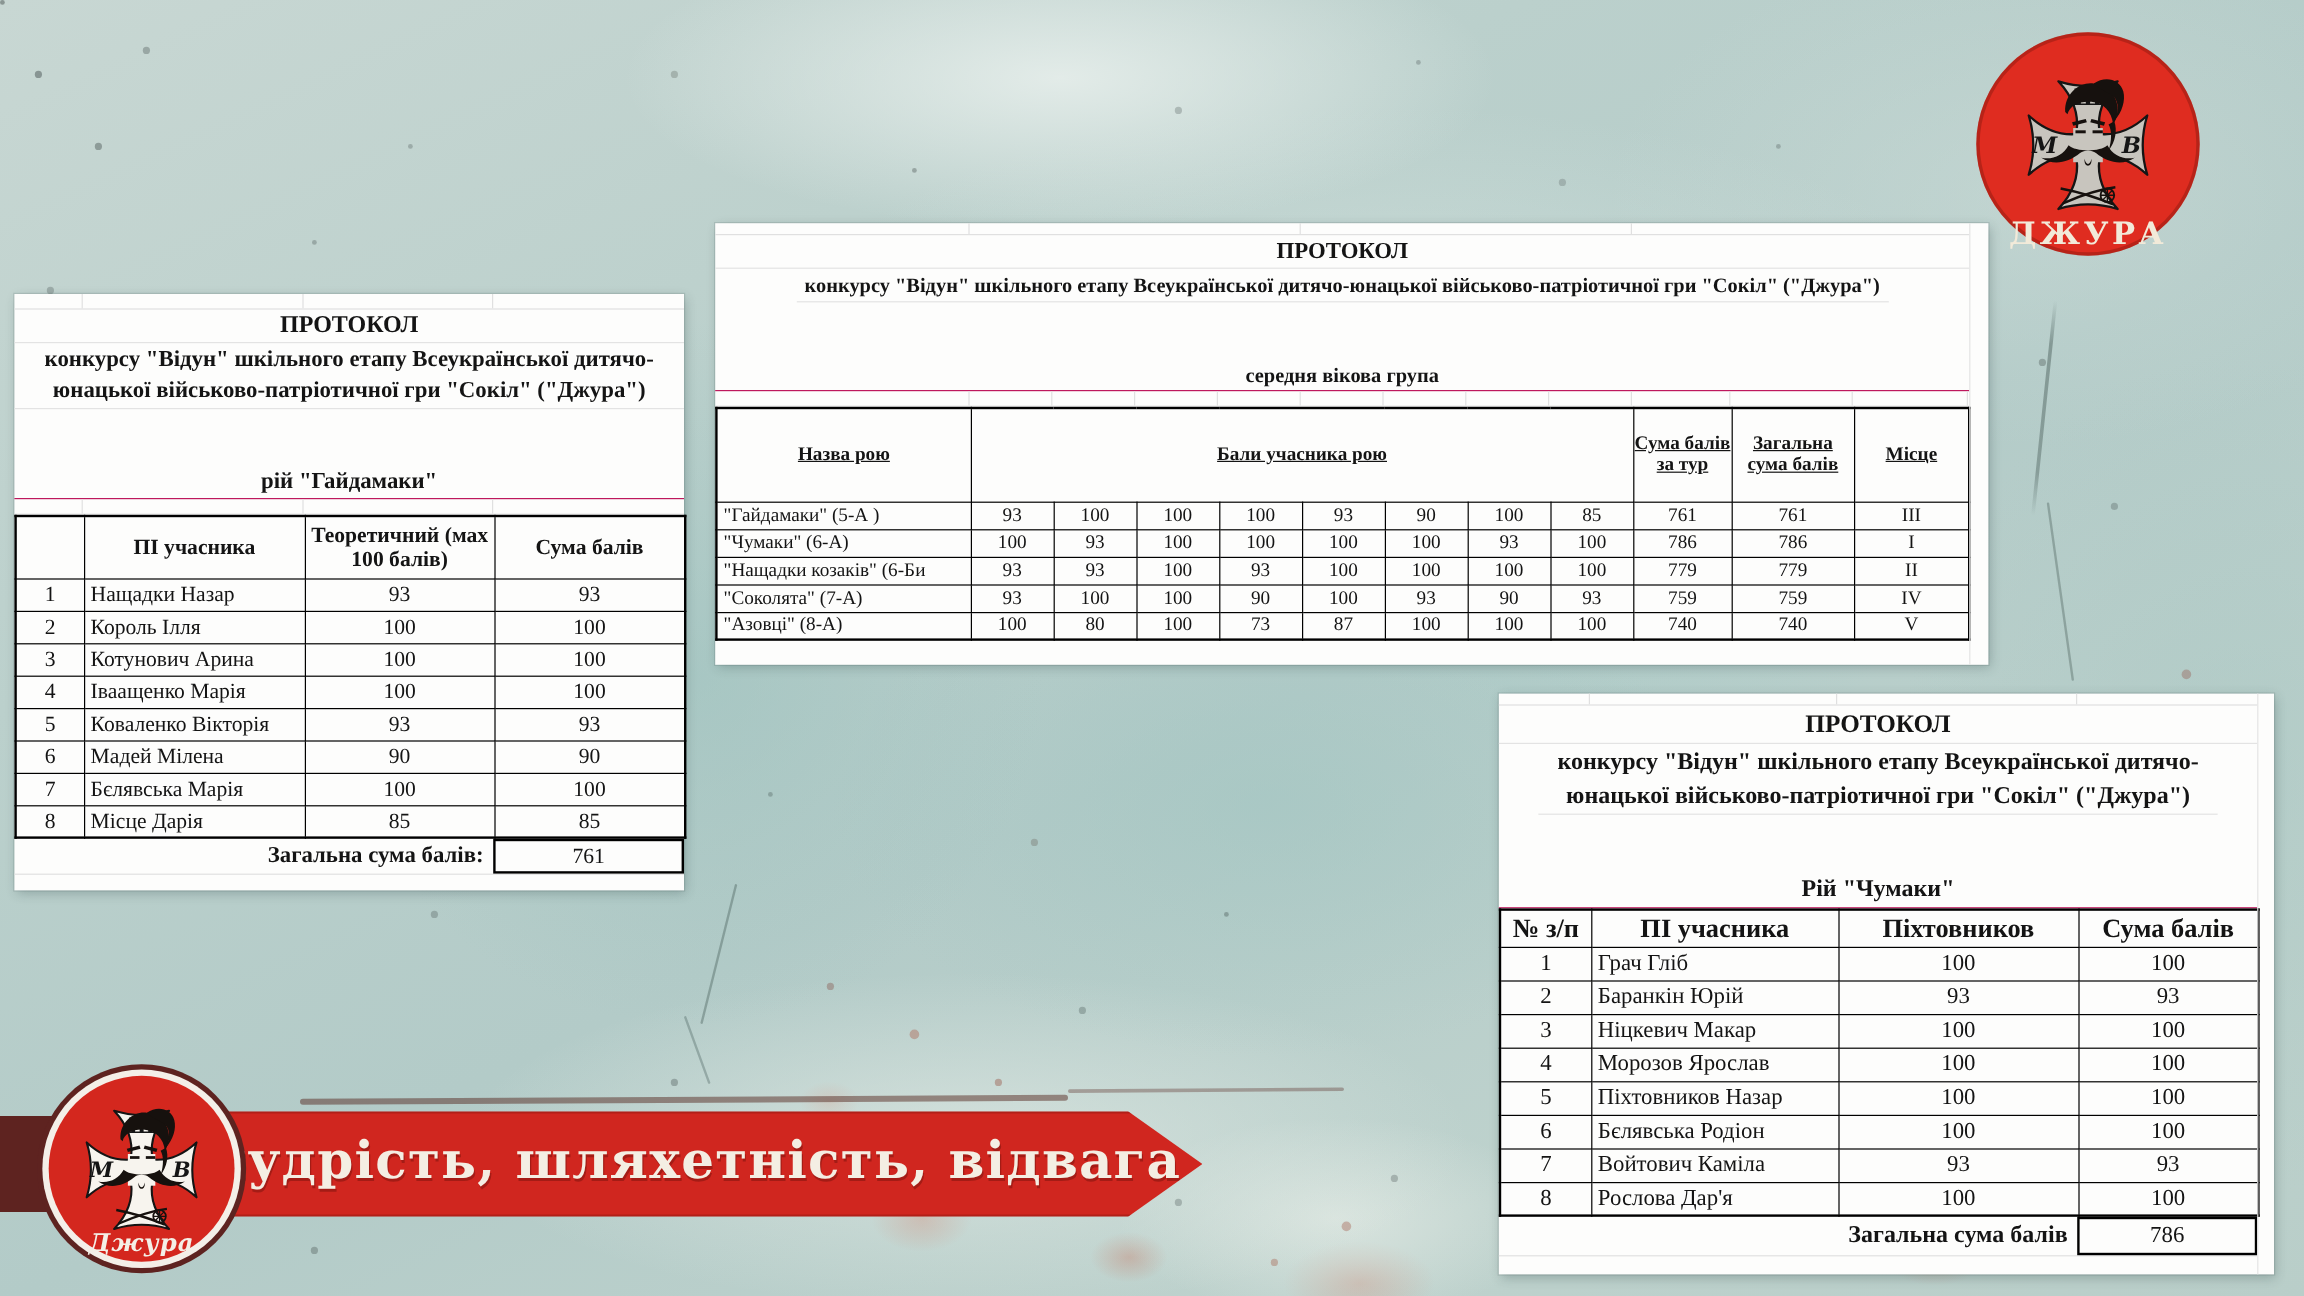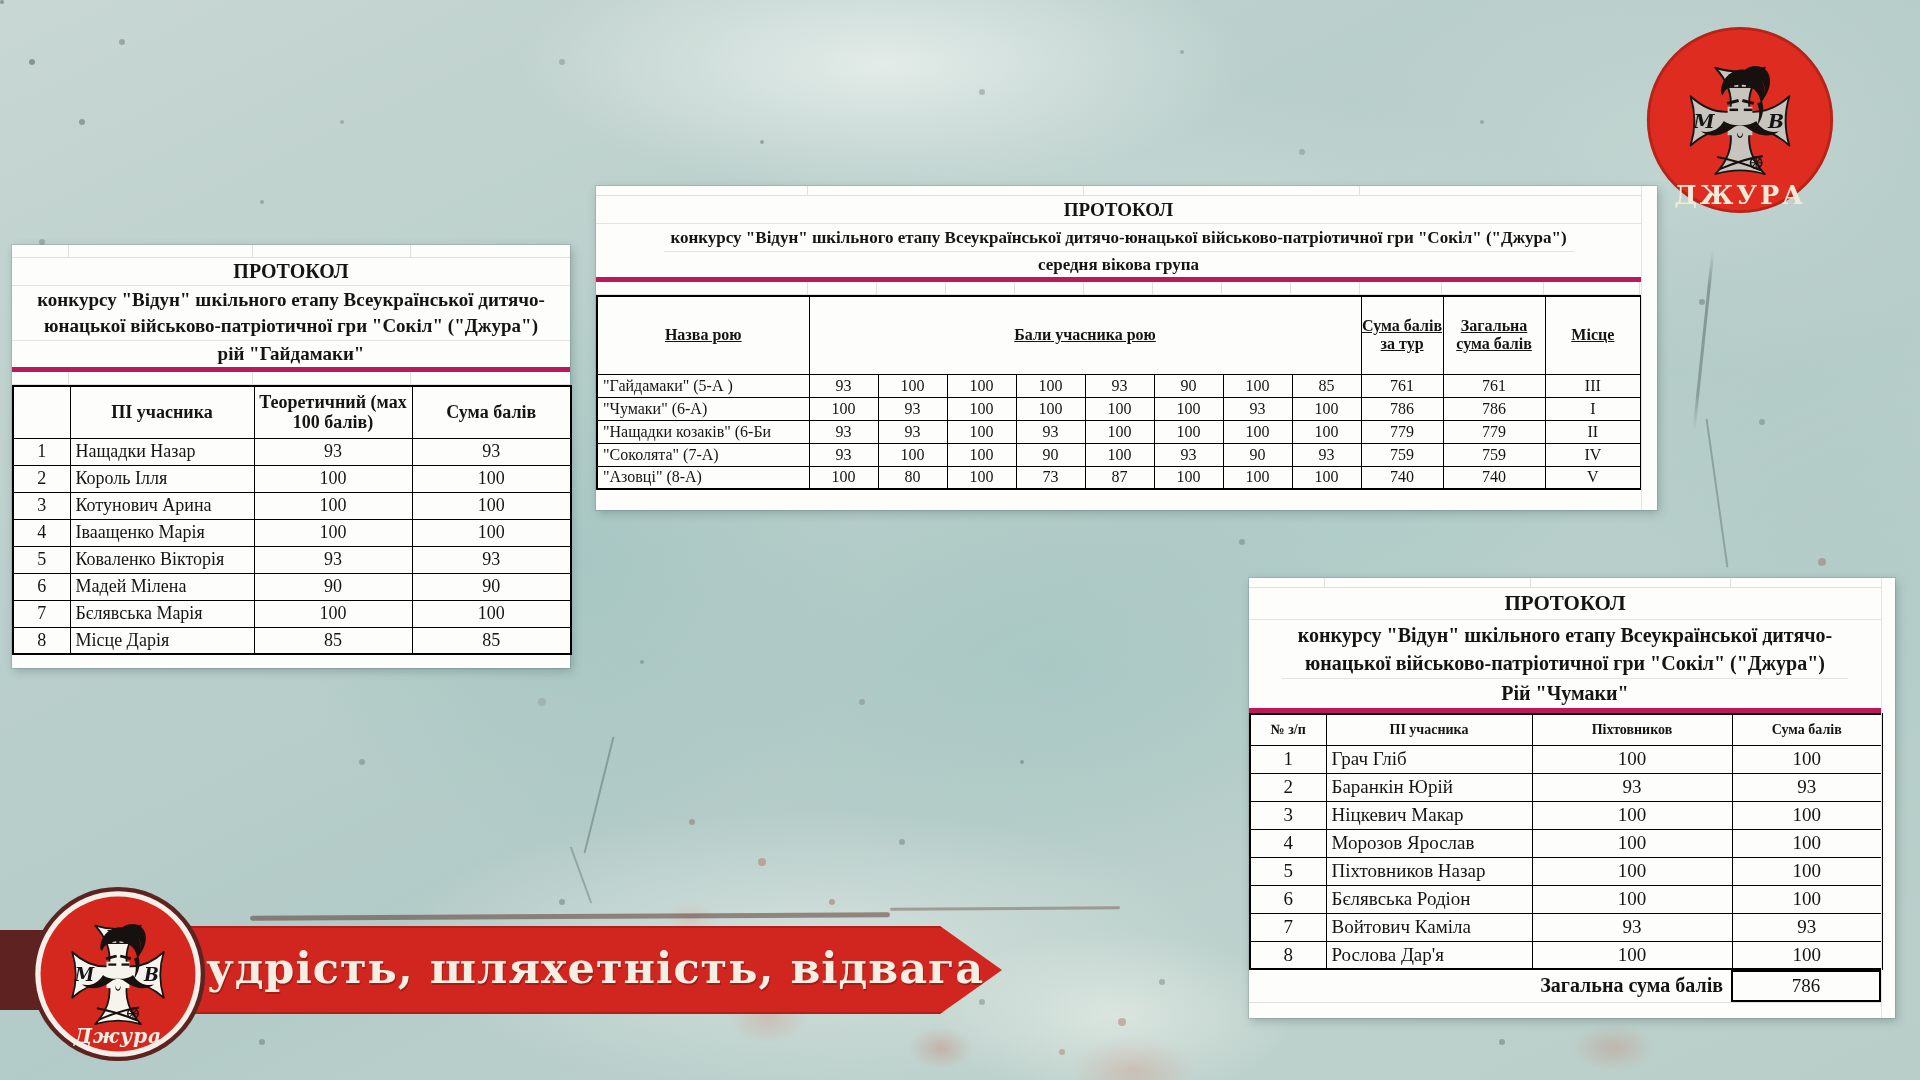--- a/index.html
+++ b/index.html
@@ -63,21 +63,21 @@
   .streak2{ position:absolute; left:890px; top:907px; width:230px; height:3px; background:rgba(88,44,36,.35);
     transform:rotate(-.4deg); border-radius:3px;}
 
   
   .sheet{ position:absolute; background:#fdfdfc; color:#141414;
     box-shadow:0 0 0 1px rgba(60,80,78,.15), 2px 3px 9px rgba(40,62,60,.28); }
   .strip{ display:flex; height:13px; border-bottom:1px solid #e0e0e0; }
   .strip span{ display:block; height:100%; border-right:1px solid #e0e0e0; }
   .t-title{ font-weight:bold; text-align:center; border-bottom:1px solid #e3e3e3; }
   .t-sub{ font-weight:bold; text-align:center; border-bottom:1px solid #e3e3e3; margin:0 auto; }
-  .t-group{ font-weight:bold; text-align:center; border-bottom:5px solid #be185d; }
+  .t-group{ font-weight:bold; text-align:center; border-bottom:1px solid #be185d;margin-top:48px; }
   table.data{ border-collapse:collapse; table-layout:fixed; border:2px solid #000; }
   table.data th, table.data td{ border:1px solid #000; text-align:center; vertical-align:middle;
     overflow:hidden; white-space:nowrap; }
   table.data th{ font-weight:bold; white-space:normal; line-height:1.15; }
   table.data td.name{ text-align:left; padding-left:5px; }
   .total{ display:flex; border-bottom:1px solid #e0e0e0; align-items:stretch; }
   .total .tlabel{ font-weight:bold; text-align:right; padding-right:8px; }
   .total .tvalue{ border:2px solid #000; text-align:center; }
 
   
@@ -106,21 +106,21 @@
   #sheet-mid .strip.bottom{ border-bottom:none; border-top:none; height:20px; }
 
   
   #sheet-right{ left:1249px; top:578px; width:646px; padding-right:14px; }
   #sheet-right::after{ content:""; position:absolute; top:0; right:13px; bottom:0; width:1px; background:#e4e4e4; }
   #sheet-right .t-title{ font-size:21px; line-height:31px; }
   #sheet-right .t-sub{ font-size:20px; line-height:28px; max-width:566px; padding:1px 0; }
   #sheet-right .t-group{ font-size:20px; line-height:29px; }
   #sheet-right table.data{ width:632px; font-size:19px; }
   #sheet-right thead tr{ height:31px; }
-  #sheet-right thead th{ font-size:14px; }
+  #sheet-right thead th{ font-size:22px; }
   #sheet-right tbody tr{ height:28px; }
   #sheet-right .total{ height:33px; }
   #sheet-right .tlabel{ width:482px; font-size:20px; line-height:30px; }
   #sheet-right .tvalue{ width:150px; font-size:19px; line-height:28px; }
 
   
   .banner-tail{ position:absolute; left:0; top:930px; width:225px; height:80px; background:#5e2320; z-index:2; }
   .banner{ position:absolute; left:140px; top:926px; width:862px; height:88px; background:#d0261f; z-index:3;
     clip-path:polygon(0 0, calc(100% - 62px) 0, 100% 50%, calc(100% - 62px) 100%, 0 100%);
     display:flex; align-items:center; justify-content:center; padding:0 80px 4px 90px;
@@ -277,20 +277,24 @@
           <td>100</td>
         </tr>
         <tr>
           <td>8</td>
           <td class="name">Місце Дарія</td>
           <td>85</td>
           <td>85</td>
         </tr>
       </tbody>
   </table>
+  <div class="total">
+    <div class="tlabel">Загальна сума балів:</div>
+    <div class="tvalue">761</div>
+  </div>
   <div class="strip" style="border-bottom:none"></div>
 </div>
 
 <div class="sheet" id="sheet-mid">
   <div class="strip" style="height:10px">
       <span style="width: 212px;"></span>
       <span style="width: 276px;"></span>
       <span style="width: 276px;"></span>
     </div>
   <div class="t-title">ПРОТОКОЛ</div>

